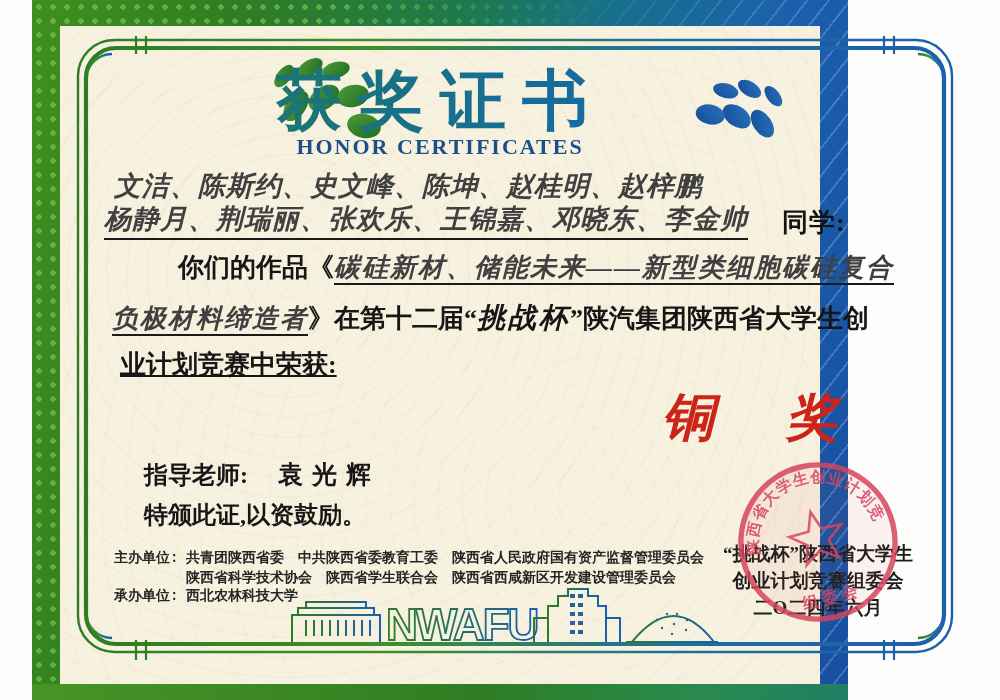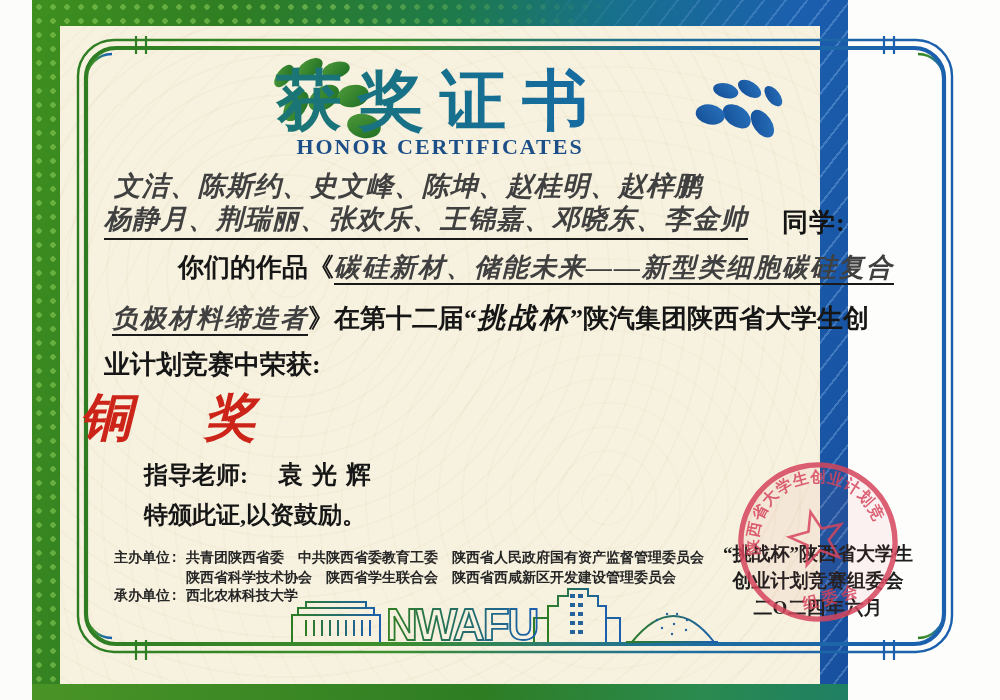--- a/index.html
+++ b/index.html
@@ -50,25 +50,25 @@
   .u { border-bottom:2px solid #1a1a1a; padding-bottom:1px; }
   .names1 { position:absolute; left:82px; top:168px; font-size:27px; letter-spacing:1px; }
   .names2 { position:absolute; left:72px; top:201px; font-size:27px; letter-spacing:1px; display:flex; align-items:flex-end; gap:34px; }
   .names2 .suffix { font-style:normal; font-weight:700; font-size:26px; color:#141414; border:none; }
 
   
   .bline { position:absolute; font-size:26px; font-weight:700; color:#161616; white-space:nowrap; }
   .bline .hand { font-size:26px; letter-spacing:2px; }
   .bline1 { left:146px; top:250px; }
   .bline2 { left:80px; top:299px; }
-  .bline3 { left:72px; top:347px; }
+  .bline3 { left:88px; top:347px;text-decoration:underline; }
   .comp { font-style:italic; font-weight:800; font-size:28px; letter-spacing:3px; }
 
-  .award { position:absolute; left:0; top:383px; width:100%; text-align:left;
-    font-style:italic; font-weight:800; font-size:52px; letter-spacing:10px; color:#cc2418;margin-left:48px; }
+  .award { position:absolute; left:0; top:383px; width:100%; text-align:right;
+    font-style:italic; font-weight:800; font-size:52px; letter-spacing:10px; color:#cc2418; }
 
   .advisor { position:absolute; left:112px; top:458px; font-size:24px; font-weight:700; color:#161616; }
   .advisor .name { font-size:25px; letter-spacing:9px; margin-left:30px; }
   .statement { position:absolute; left:112px; top:499px; font-size:24px; font-weight:700; color:#161616;font-family:Liberation Serif, serif; }
 
   
   .orgs { position:absolute; left:82px; top:549px; font-size:14px; font-weight:700; color:#262626; line-height:19px; white-space:nowrap; }
   .orgs .row { display:flex;font-family:Liberation Mono, monospace; }
   .orgs .lbl { width:72px; }
   .orgs .indent { padding-left:72px; }

